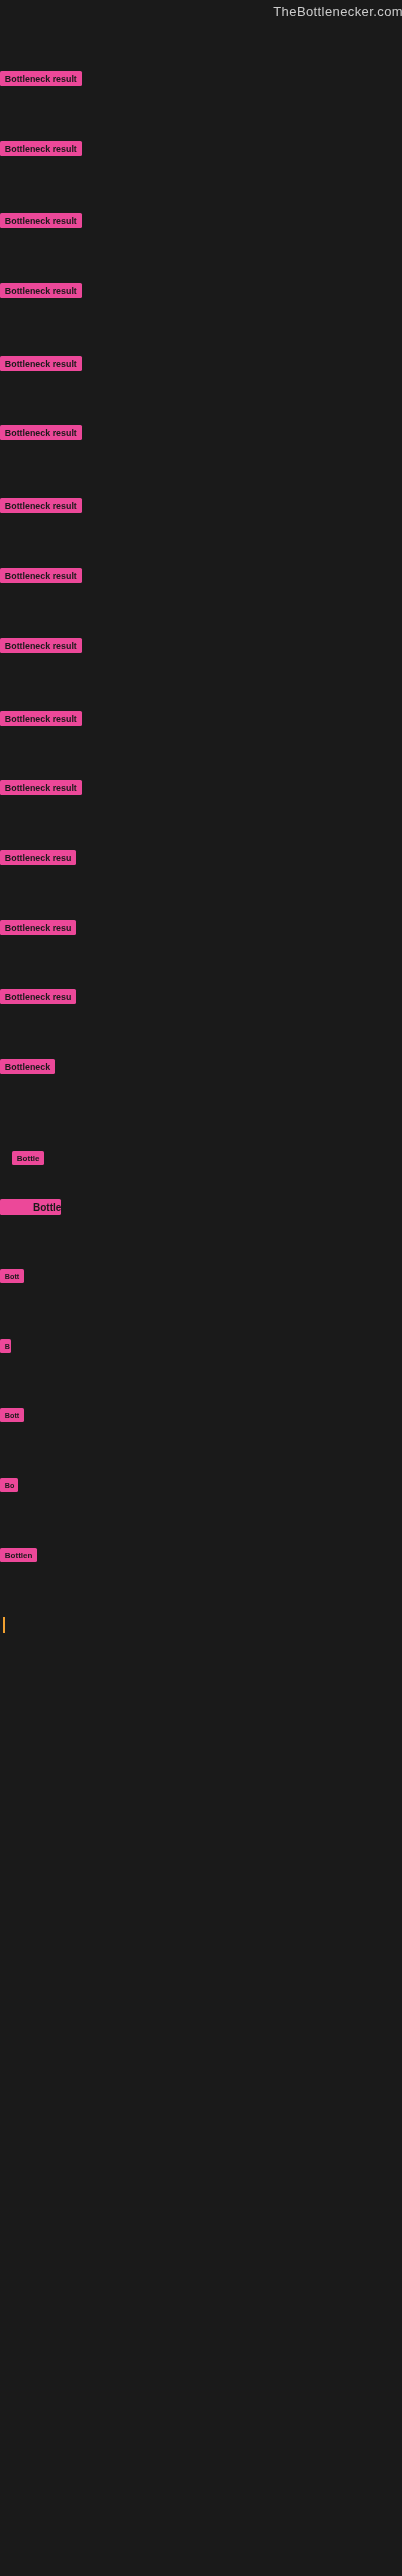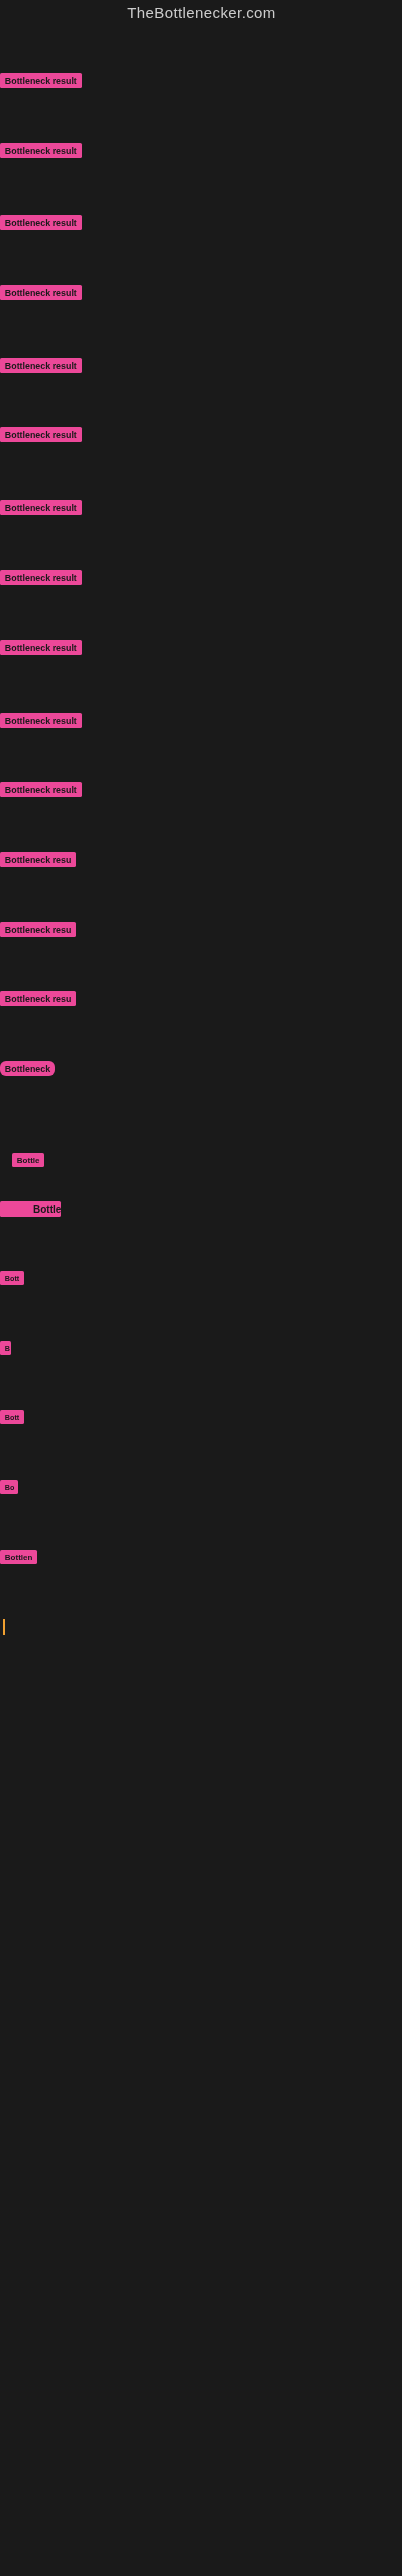--- a/index.html
+++ b/index.html
@@ -10,23 +10,23 @@
 
     body {
       width: 403px;
       min-height: 2576px;
       background-color: #1a1a1a;
       font-family: Arial, sans-serif;
       position: relative;
     }
 
     .site-title {
-      text-align: center;
+      text-align: right;
       color: #cccccc;
-      font-size: 15px;
+      font-size: 13px;
       padding: 4px 0 6.4px 0;
       letter-spacing: 0.4px;
     }
 
     .bottleneck-badge {
       display: inline-block;
       background-color: #ec4899;
       color: #1a1a1a;
       font-size: 8.9px;
       font-weight: bold;
@@ -51,21 +51,21 @@
       <div style="position: absolute; top: 331px; left: 0px; width: 100%;"><span class="bottleneck-badge" style="max-width: 125px; font-size: 8.9px;">Bottleneck result</span></div>
       <div style="position: absolute; top: 400px; left: 0px; width: 100%;"><span class="bottleneck-badge" style="max-width: 122px; font-size: 8.9px;">Bottleneck result</span></div>
       <div style="position: absolute; top: 473px; left: 0px; width: 100%;"><span class="bottleneck-badge" style="max-width: 125px; font-size: 8.9px;">Bottleneck result</span></div>
       <div style="position: absolute; top: 543px; left: 0px; width: 100%;"><span class="bottleneck-badge" style="max-width: 125px; font-size: 8.9px;">Bottleneck result</span></div>
       <div style="position: absolute; top: 613px; left: 0px; width: 100%;"><span class="bottleneck-badge" style="max-width: 121px; font-size: 8.9px;">Bottleneck result</span></div>
       <div style="position: absolute; top: 686px; left: 0px; width: 100%;"><span class="bottleneck-badge" style="max-width: 121px; font-size: 8.9px;">Bottleneck result</span></div>
       <div style="position: absolute; top: 755px; left: 0px; width: 100%;"><span class="bottleneck-badge" style="max-width: 119px; font-size: 8.9px;">Bottleneck result</span></div>
       <div style="position: absolute; top: 825px; left: 0px; width: 100%;"><span class="bottleneck-badge" style="max-width: 105px; font-size: 8.9px;">Bottleneck resu</span></div>
       <div style="position: absolute; top: 895px; left: 0px; width: 100%;"><span class="bottleneck-badge" style="max-width: 103px; font-size: 8.9px;">Bottleneck resu</span></div>
       <div style="position: absolute; top: 964px; left: 0px; width: 100%;"><span class="bottleneck-badge" style="max-width: 101px; font-size: 8.9px;">Bottleneck resu</span></div>
-      <div style="position: absolute; top: 1034px; left: 0px; width: 100%;"><span class="bottleneck-badge" style="max-width: 71px; font-size: 8.9px; border-radius: 6px;">Bottleneck</span></div>
+      <div style="position: absolute; top: 1034px; left: 0px; width: 100%;"><span class="bottleneck-badge" style="max-width: 71px; font-size: 8.9px;">Bottleneck</span></div>
       <div style="position: absolute; top: 1104px; left: 12px; width: 100%; margin-top: 22px;"><span class="bottleneck-badge" style="max-width: 42px; font-size: 8px;">Bottle</span></div>
       <div style="position: absolute; top: 1174px; left: 0px; width: 100%;"><span class="bottleneck-badge" style="max-width: 61px; font-size: 10px; padding-left: 33px;">Bottlenec</span></div>
       <div style="position: absolute; top: 1244px; left: 0px; width: 100%;"><span class="bottleneck-badge" style="max-width: 32px; font-size: 7.2px;">Bott</span></div>
       <div style="position: absolute; top: 1314px; left: 0px; width: 100%;"><span class="bottleneck-badge" style="max-width: 11.3px; font-size: 7.2px;">B</span></div>
       <div style="position: absolute; top: 1383px; left: 0px; width: 100%;"><span class="bottleneck-badge" style="max-width: 32px; font-size: 7.2px;">Bott</span></div>
       <div style="position: absolute; top: 1523px; left: 0px; width: 100%;"><span class="bottleneck-badge" style="max-width: 48px; font-size: 8px;">Bottlen</span></div>
       <div style="position: absolute; top: 1453px; left: 0px; width: 100%;"><span class="bottleneck-badge" style="max-width: 17.7px; font-size: 7.2px;">Bo</span></div>
       <div style="position: absolute; top: 1592px; left: 0px; width: 100%;">
         <div style="width: 1.6px; height: 16px; background-color: rgb(240, 160, 48); margin-left: 3.2px;"></div>
       </div>

